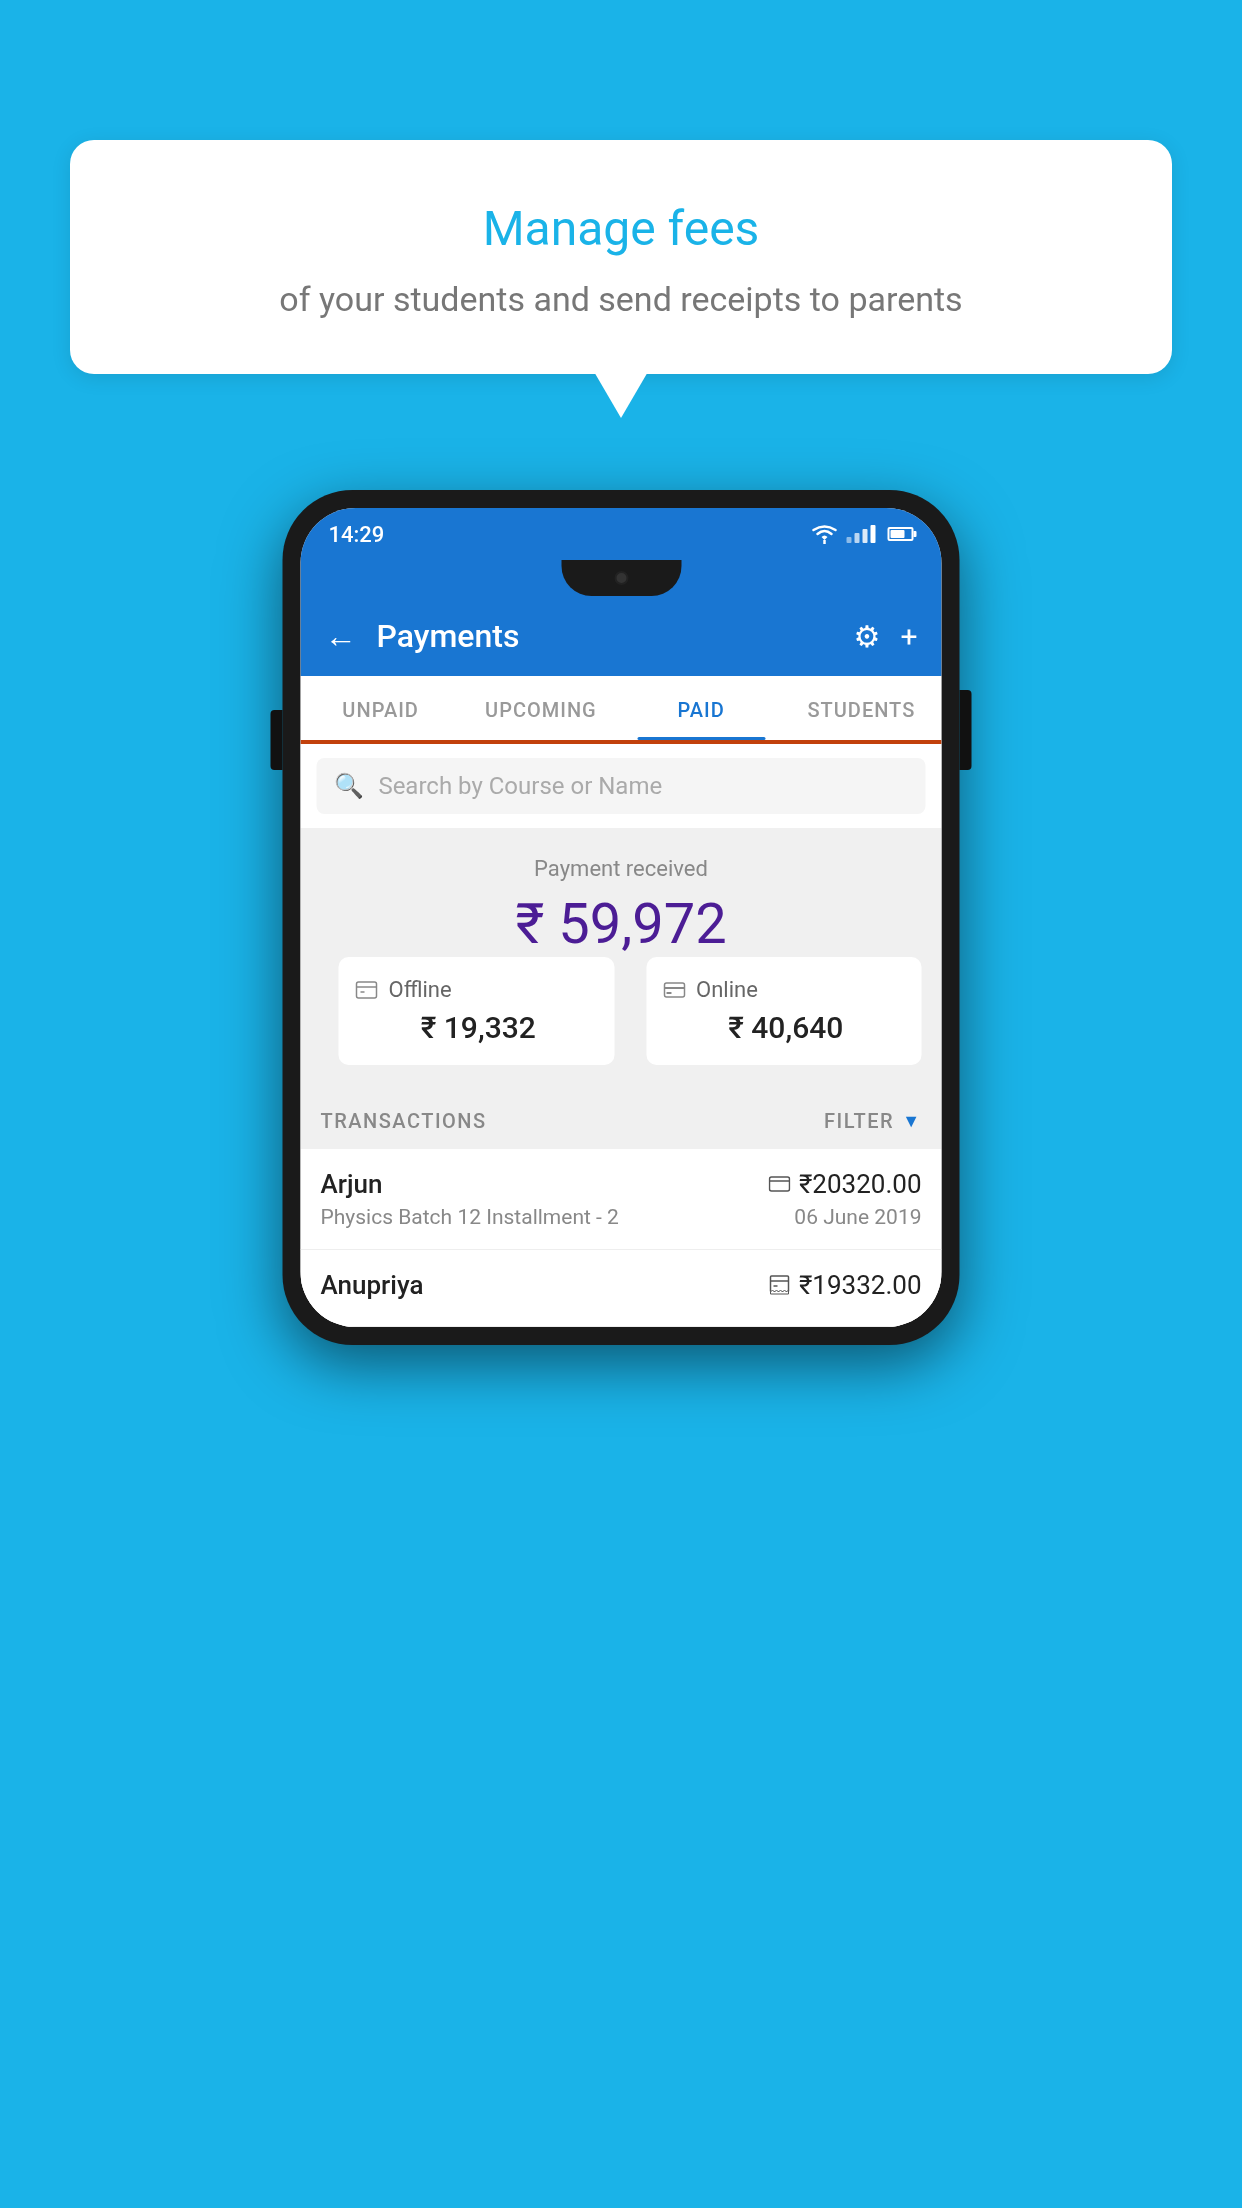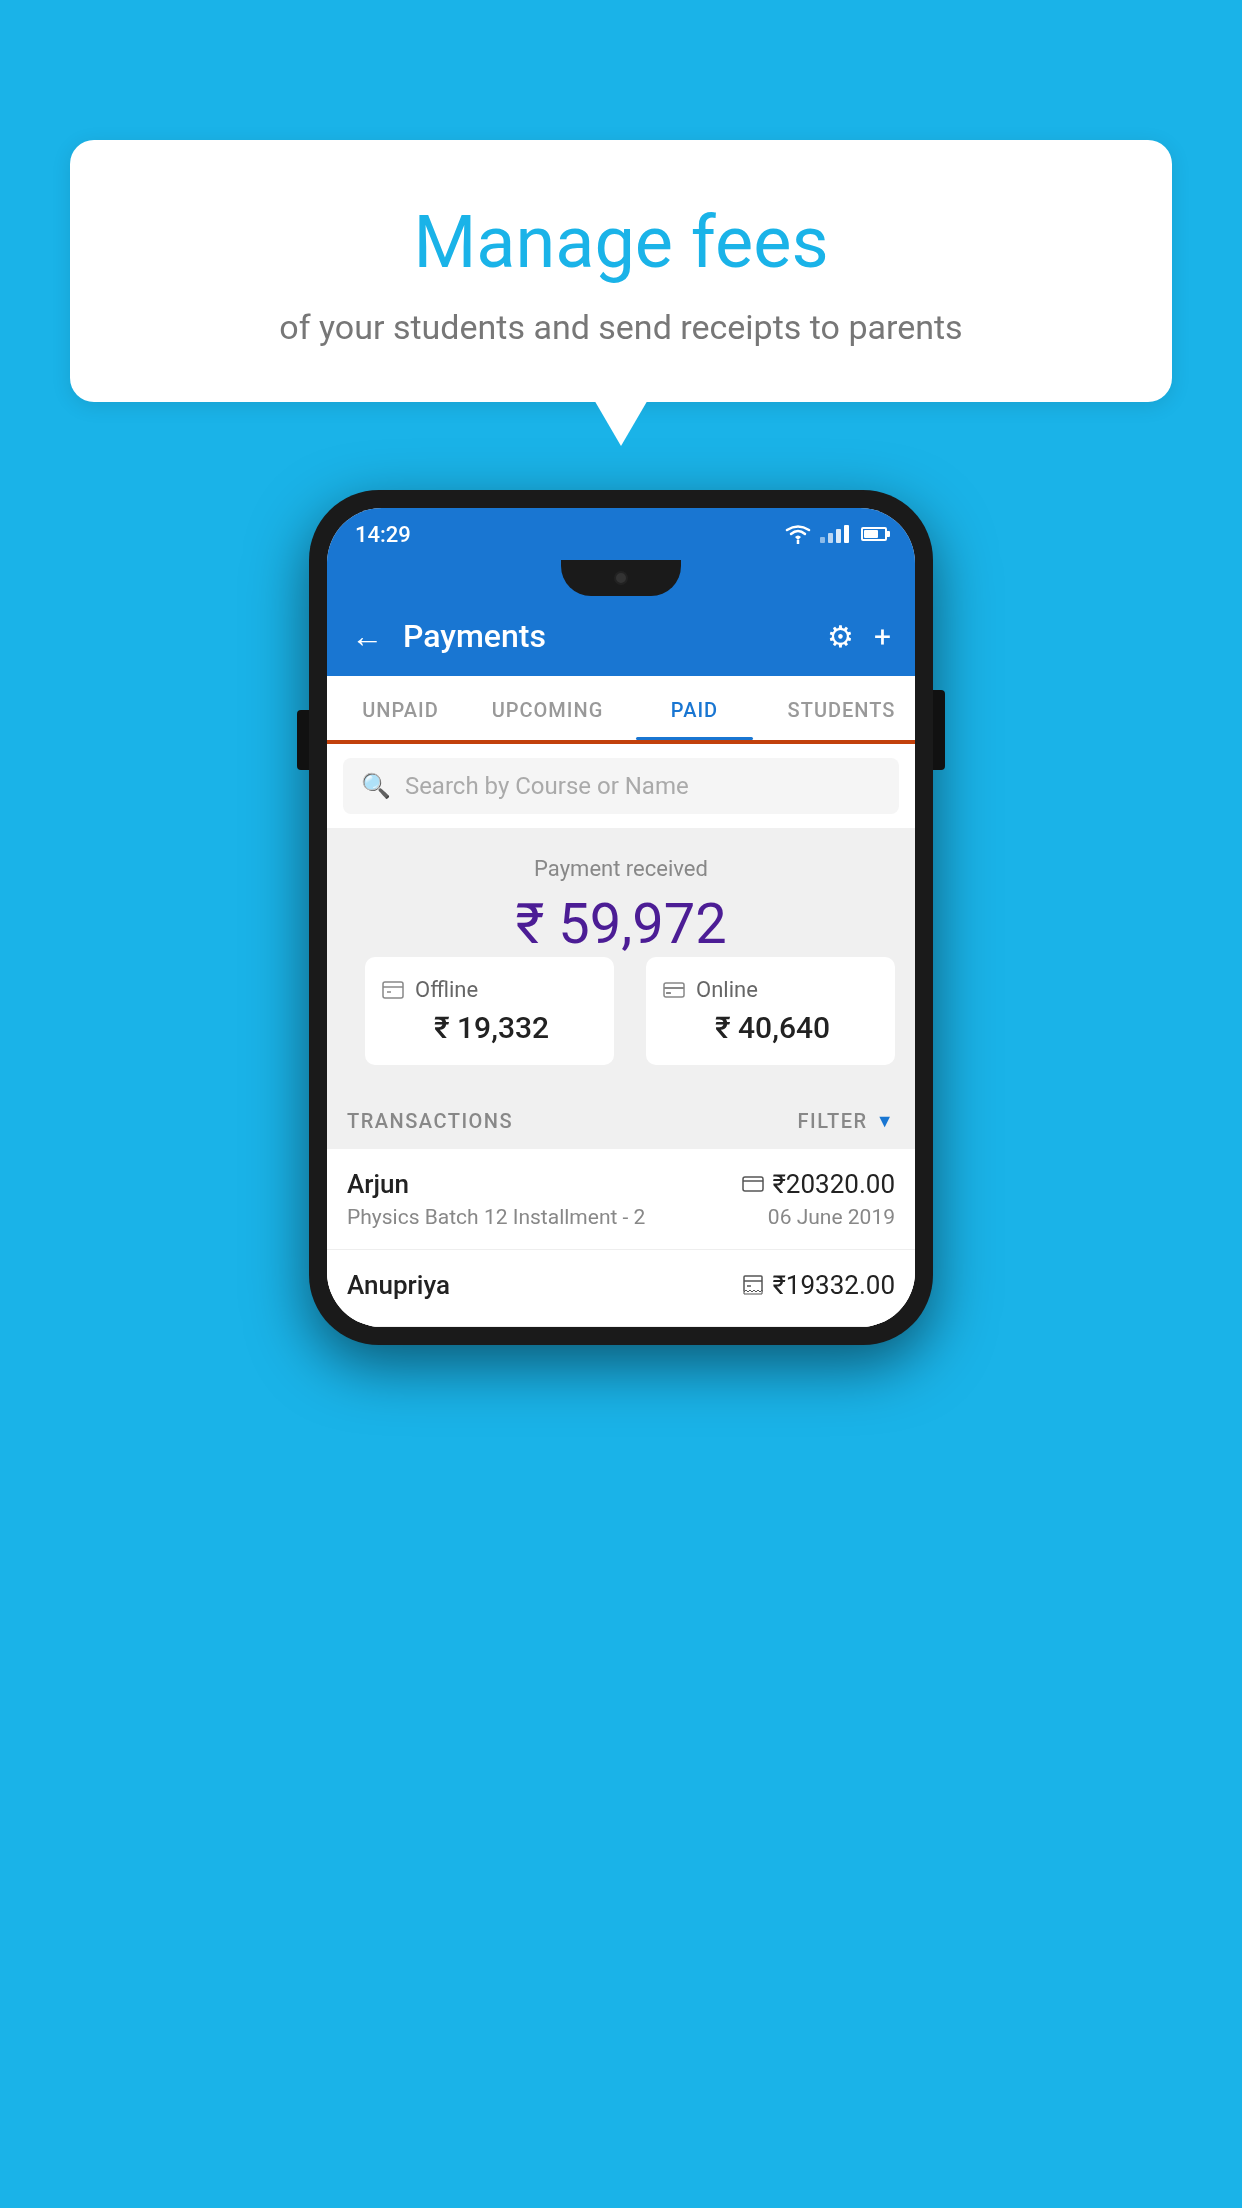--- a/index.html
+++ b/index.html
@@ -35,39 +35,39 @@
       position: absolute;
       bottom: -44px;
       left: 50%;
       transform: translateX(-50%);
       border-left: 28px solid transparent;
       border-right: 28px solid transparent;
       border-top: 48px solid white;
     }
 
     .bubble-title {
-      font-size: 72px;
+      font-size: 48px;
       color: #1ab3e8;
       font-weight: 400;
       margin-bottom: 22px;
     }
 
     .bubble-subtitle {
       font-size: 34px;
       color: #777;
       font-weight: 400;
     }
 
     
     .phone-container {
       position: absolute;
       top: 490px;
       left: 50%;
       transform: translateX(-50%);
-      width: 624px;
+      width: 677px;
     }
 
     .phone-outer {
       background: #1a1a1a;
       border-radius: 70px;
       padding: 18px;
       box-shadow: 0 20px 60px rgba(0,0,0,0.5);
       position: relative;
     }
 

